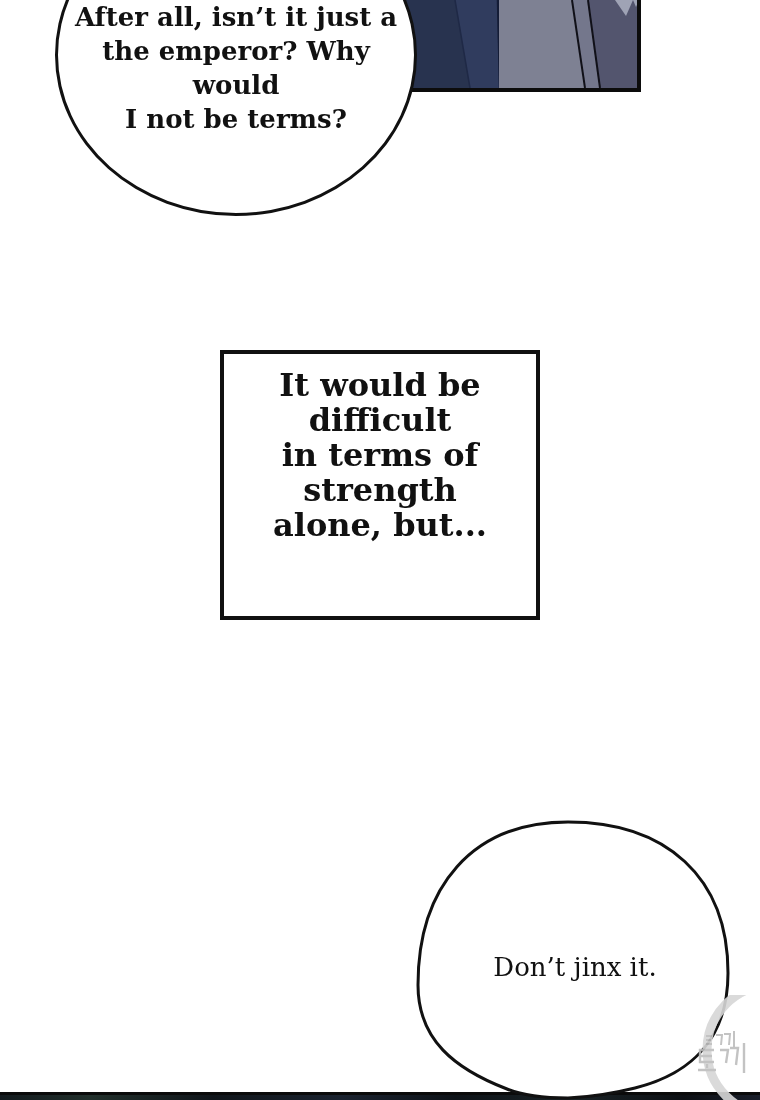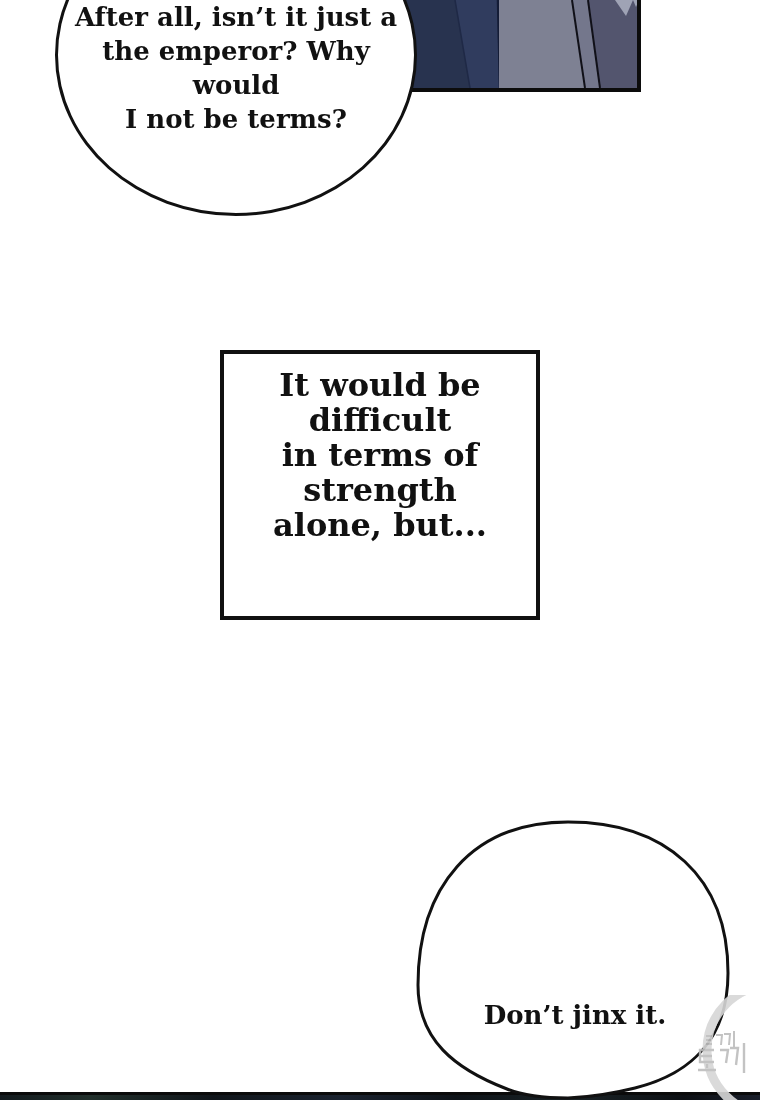--- a/index.html
+++ b/index.html
@@ -59,24 +59,23 @@
       #0e1318 60%, #1a2326 75%, #0d1014 90%, #1a1f2b 100%);
     box-sizing: border-box;
     z-index: 1;
   }
 
   
   .bubble-round-svg { left: 410px; top: 815px; width: 330px; height: 300px; z-index: 3; }
   .bubble-round-text {
     left: 410px; top: 952px; width: 330px;
     text-align: center;
-    font-weight: bold;
+    font-weight: normal;
     font-size: 26px;
     z-index: 4;
-    margin-top: 48px;
   }
 
   
   .watermark { left: 680px; top: 995px; width: 80px; height: 105px; z-index: 5; opacity: 0.9; }
 </style>
 </head>
 <body>
 
 <div class="page">
 

